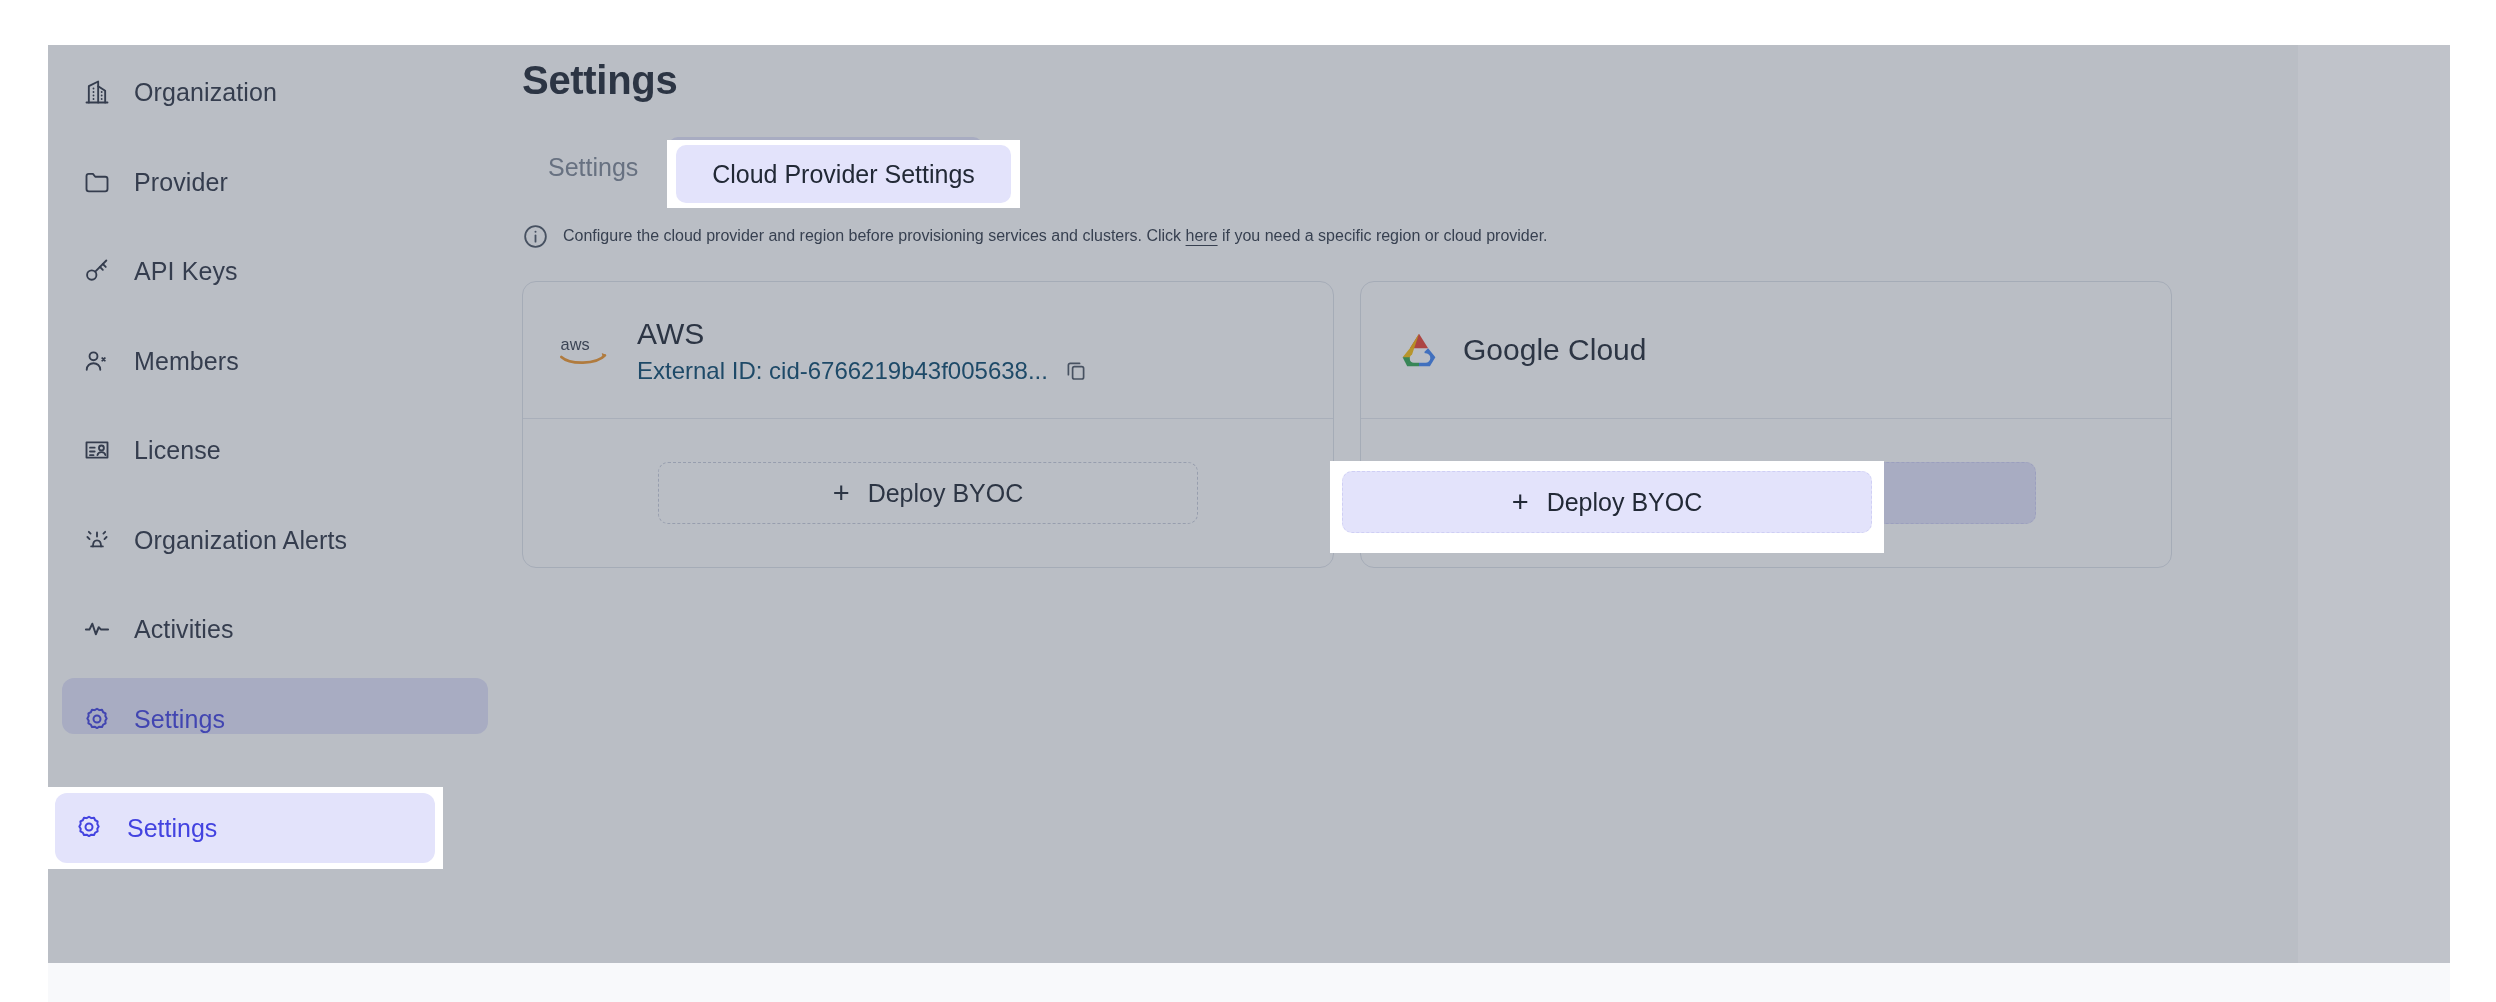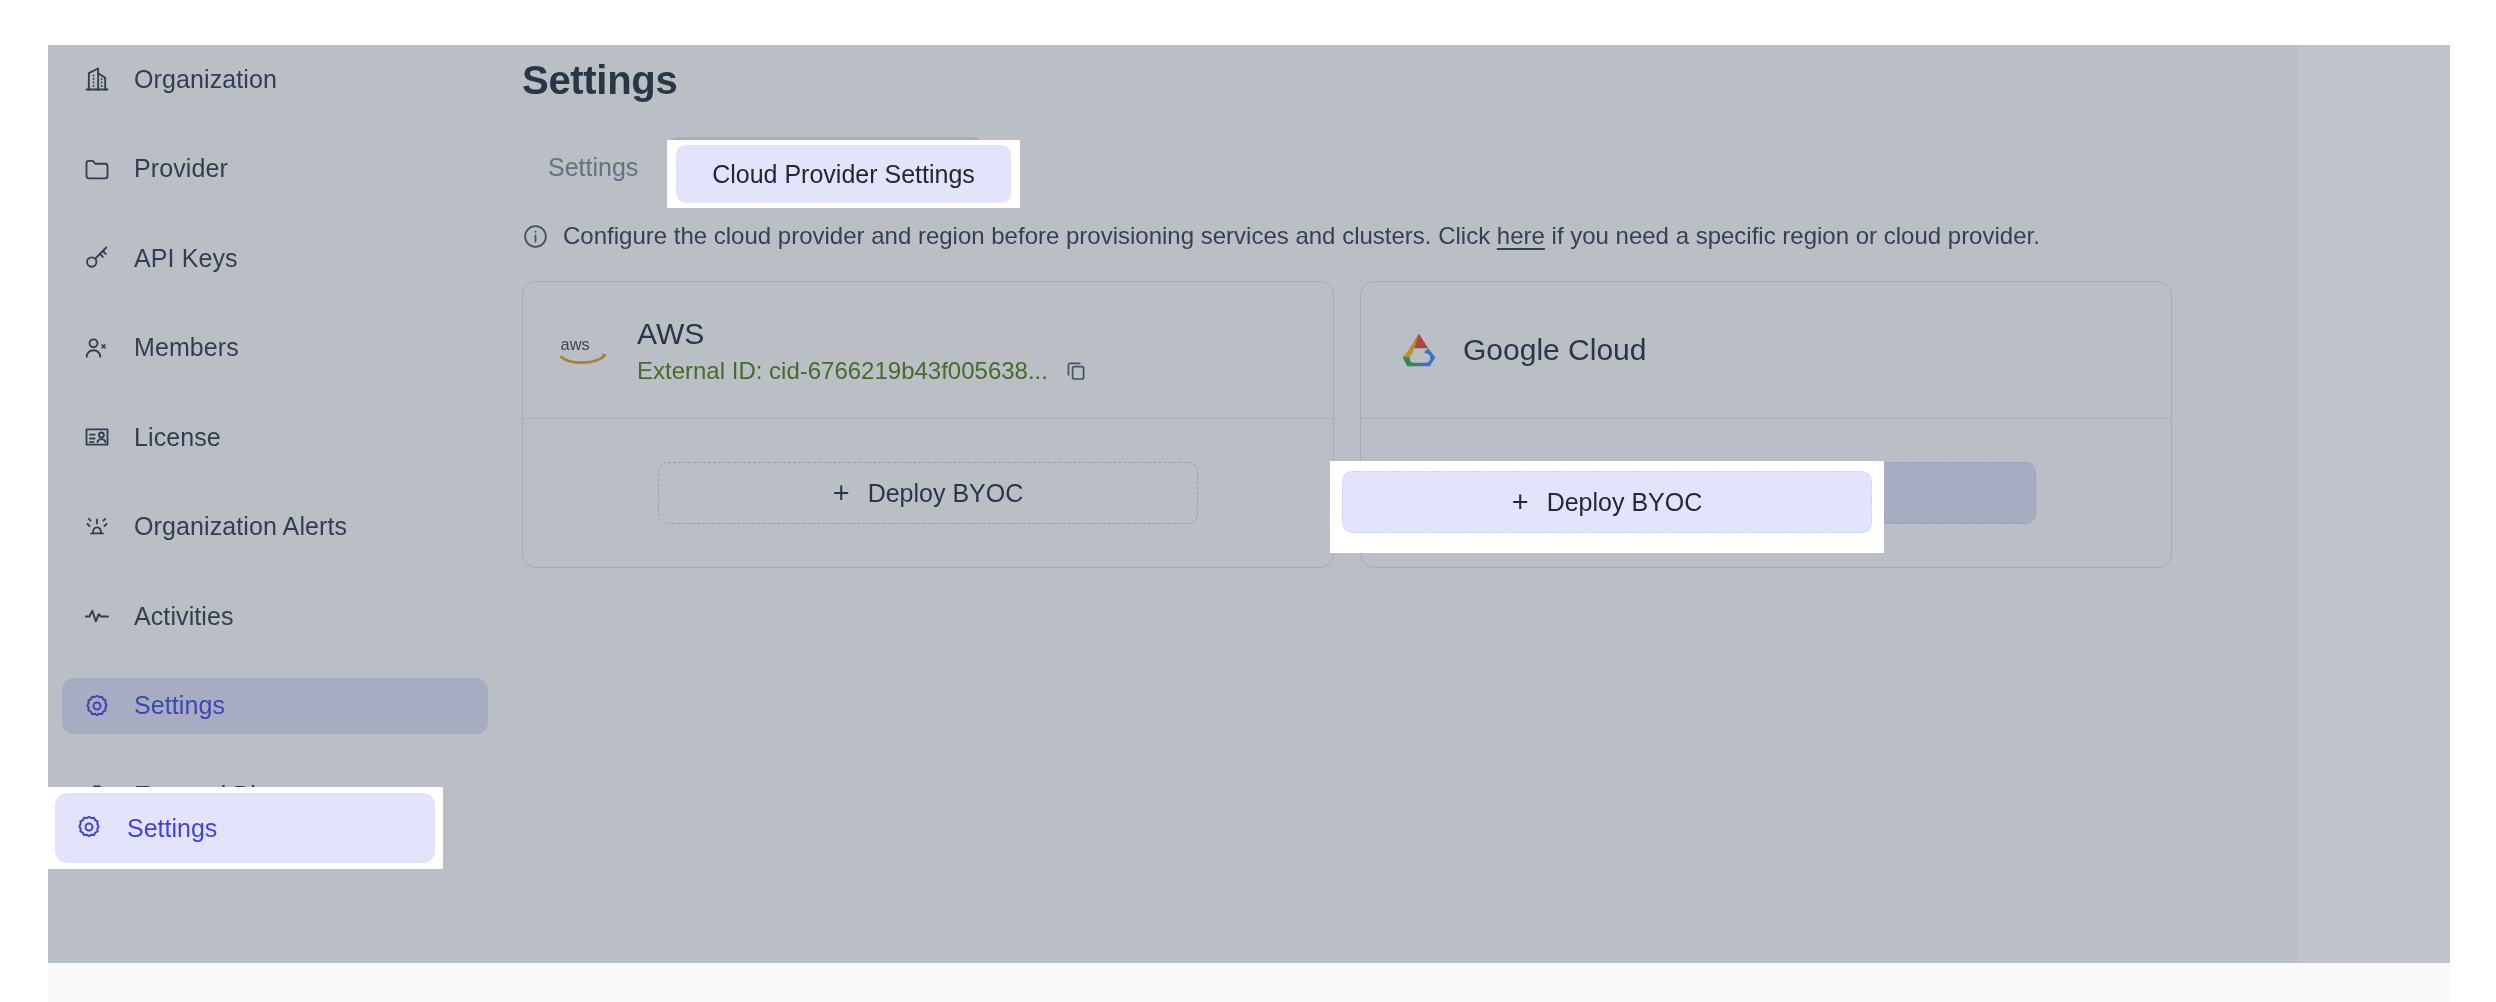--- a/index.html
+++ b/index.html
@@ -36,21 +36,21 @@
   .sidebar {
     width: 454px;
     flex: 0 0 454px;
     background: #ffffff;
     padding-top: 6px;
     position: relative;
   }
 
   .nav-item {
     display: flex;
-    align-items: center;
+    align-items: flex-end;
     height: 56px;
     margin: 0 14px;
     padding: 0 20px;
     border-radius: 12px;
     gap: 22px;
     cursor: pointer;
     position: relative;
   }
   .nav-item + .nav-item { margin-top: 33.5px; }
 
@@ -123,21 +123,21 @@
     gap: 14px;
     margin-top: 17px;
     height: 36px;
   }
   .info-ico {
     width: 27px; height: 27px; flex: 0 0 27px;
     color: #4b5563;
   }
   .info-ico svg { width: 27px; height: 27px; display: block; }
   .info-text {
-    font-size: 24px;
+    font-size: 16px;
     color: #323a48;
     white-space: nowrap;
     line-height: 30px;
   }
   .info-text a {
     color: inherit;
     text-decoration: underline;
     text-underline-offset: 4px;
   }
 
@@ -173,21 +173,21 @@
   .provider-name.solo { font-size: 30px; }
 
   .ext-row {
     display: flex;
     align-items: center;
     gap: 16px;
     margin-top: 2px;
   }
   .ext-id {
     font-size: 24px;
-    color: #4d7c0f;
+    color: #0c4a6e;
     white-space: nowrap;
     line-height: 30px;
   }
   .copy-btn {
     width: 26px; height: 26px;
     color: #4b5563;
     cursor: pointer;
     flex: 0 0 26px;
   }
   .copy-btn svg { width: 24px; height: 24px; display: block; }

